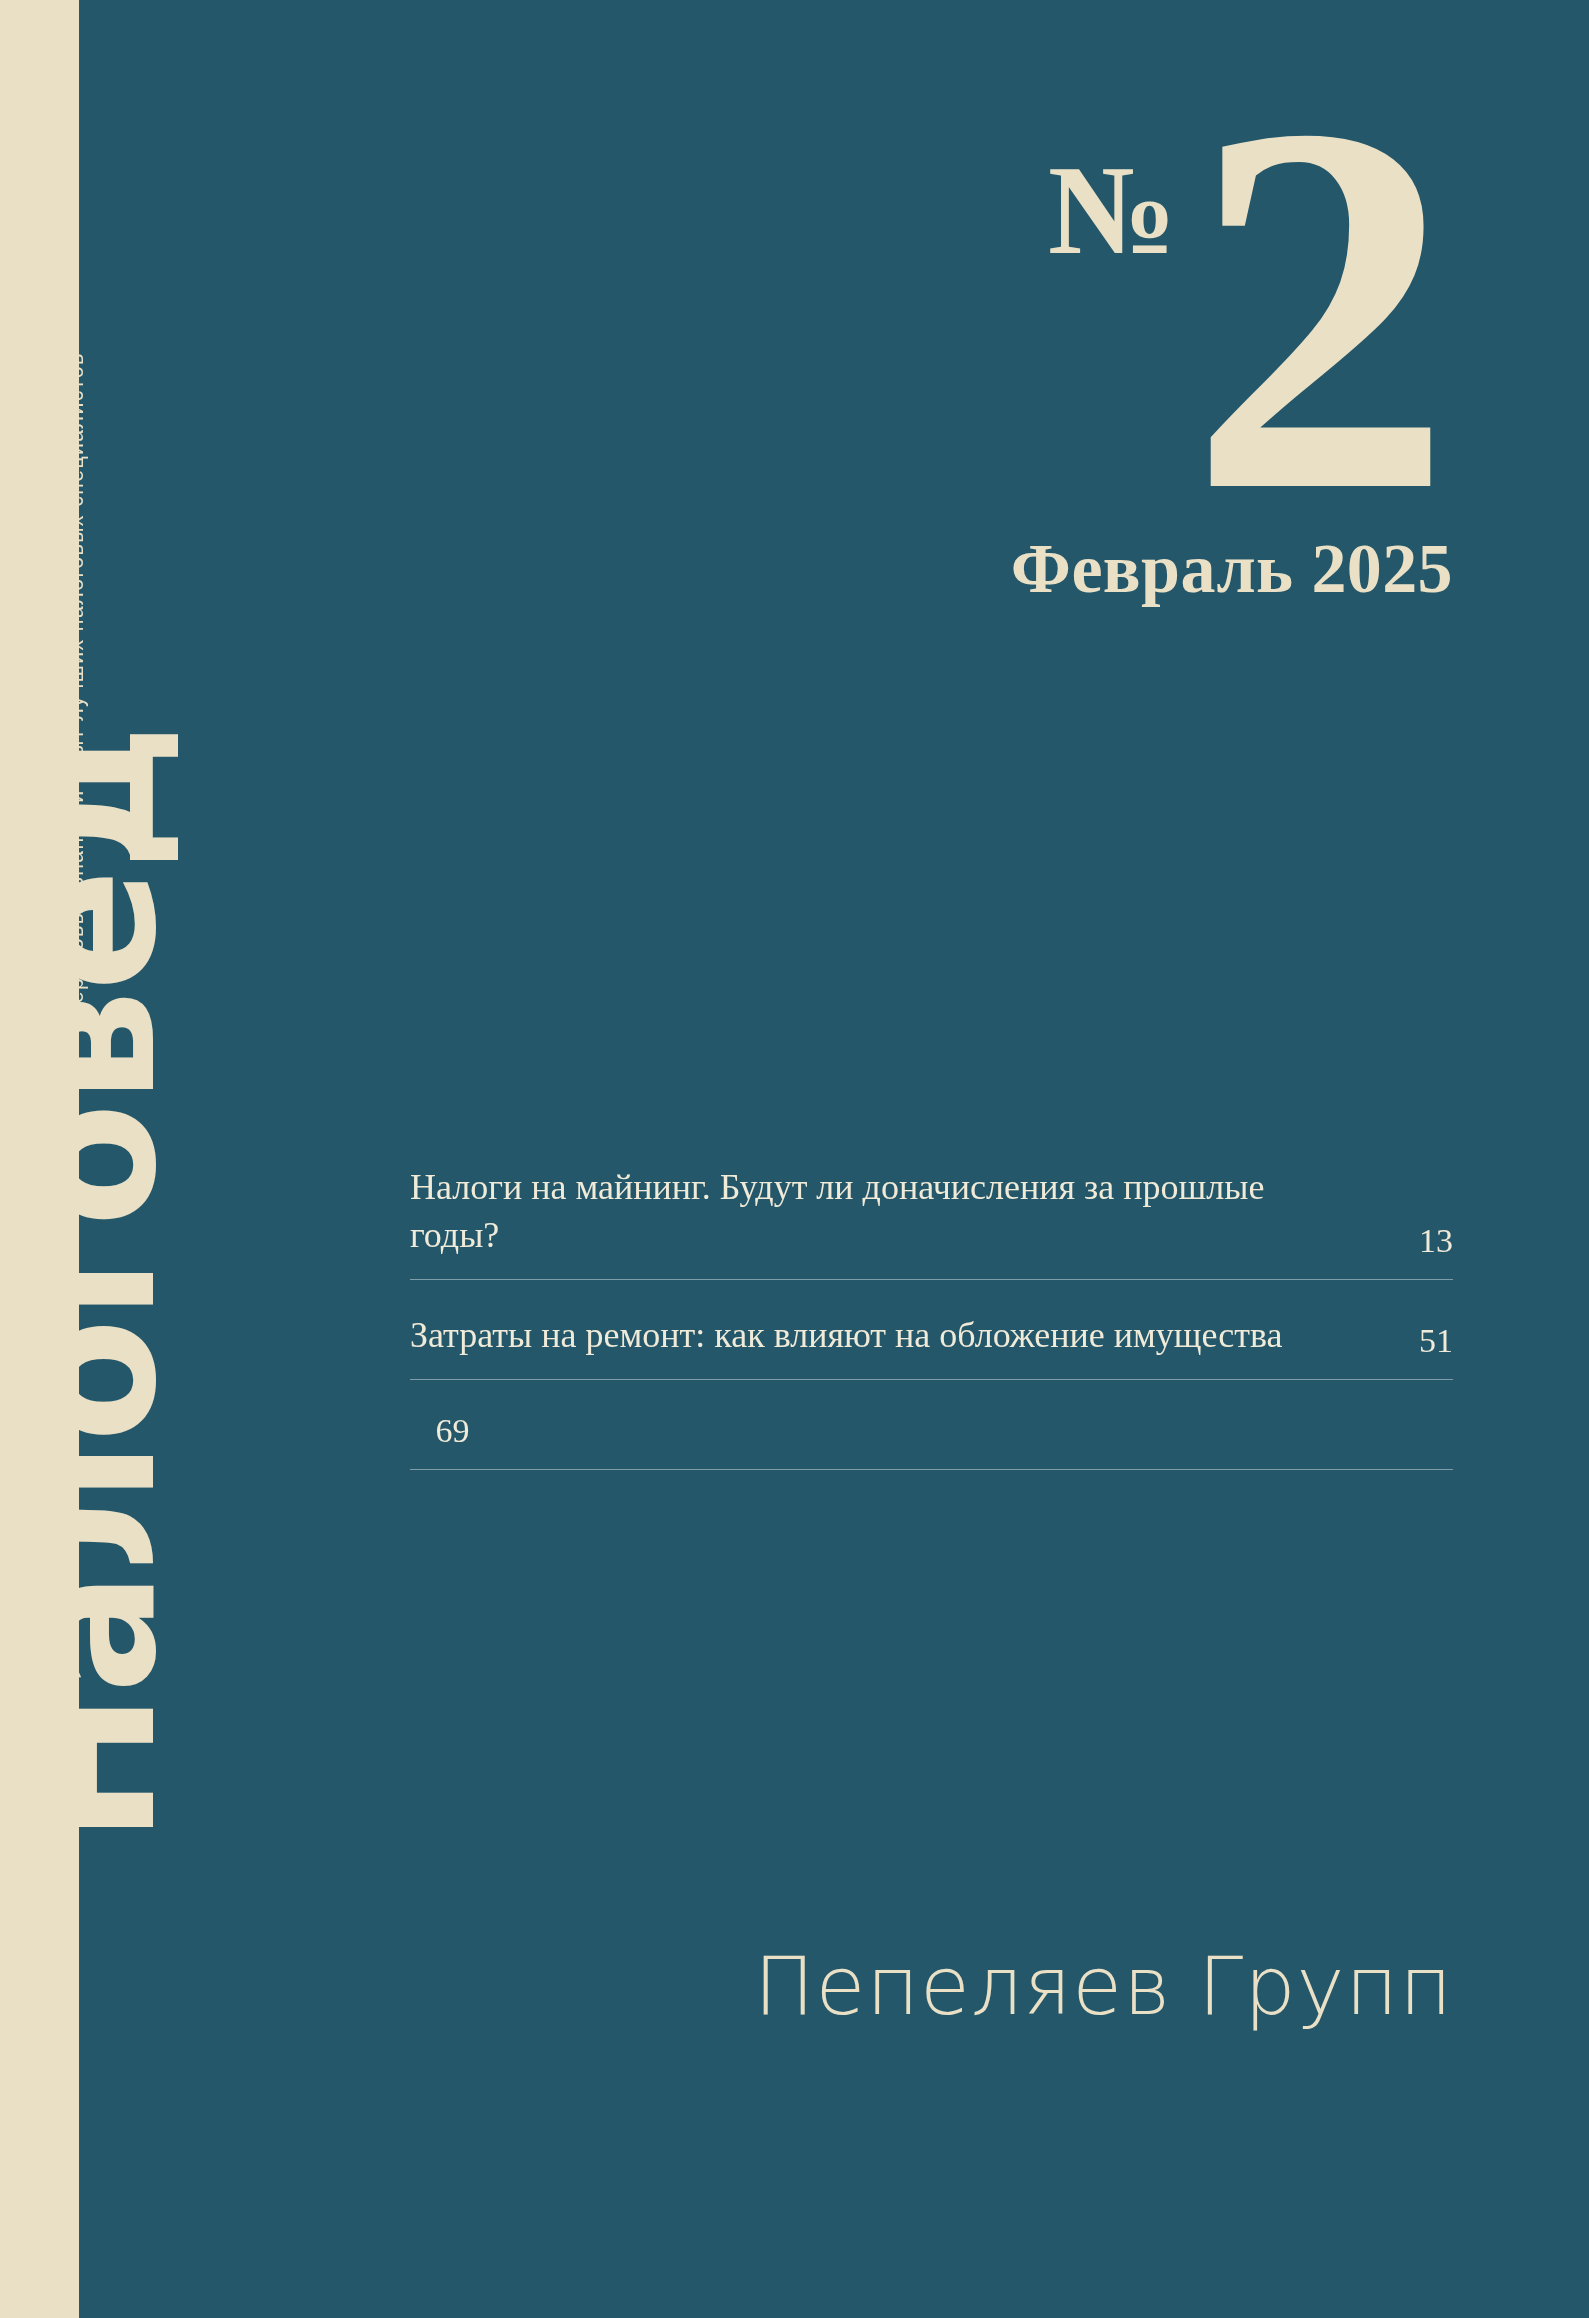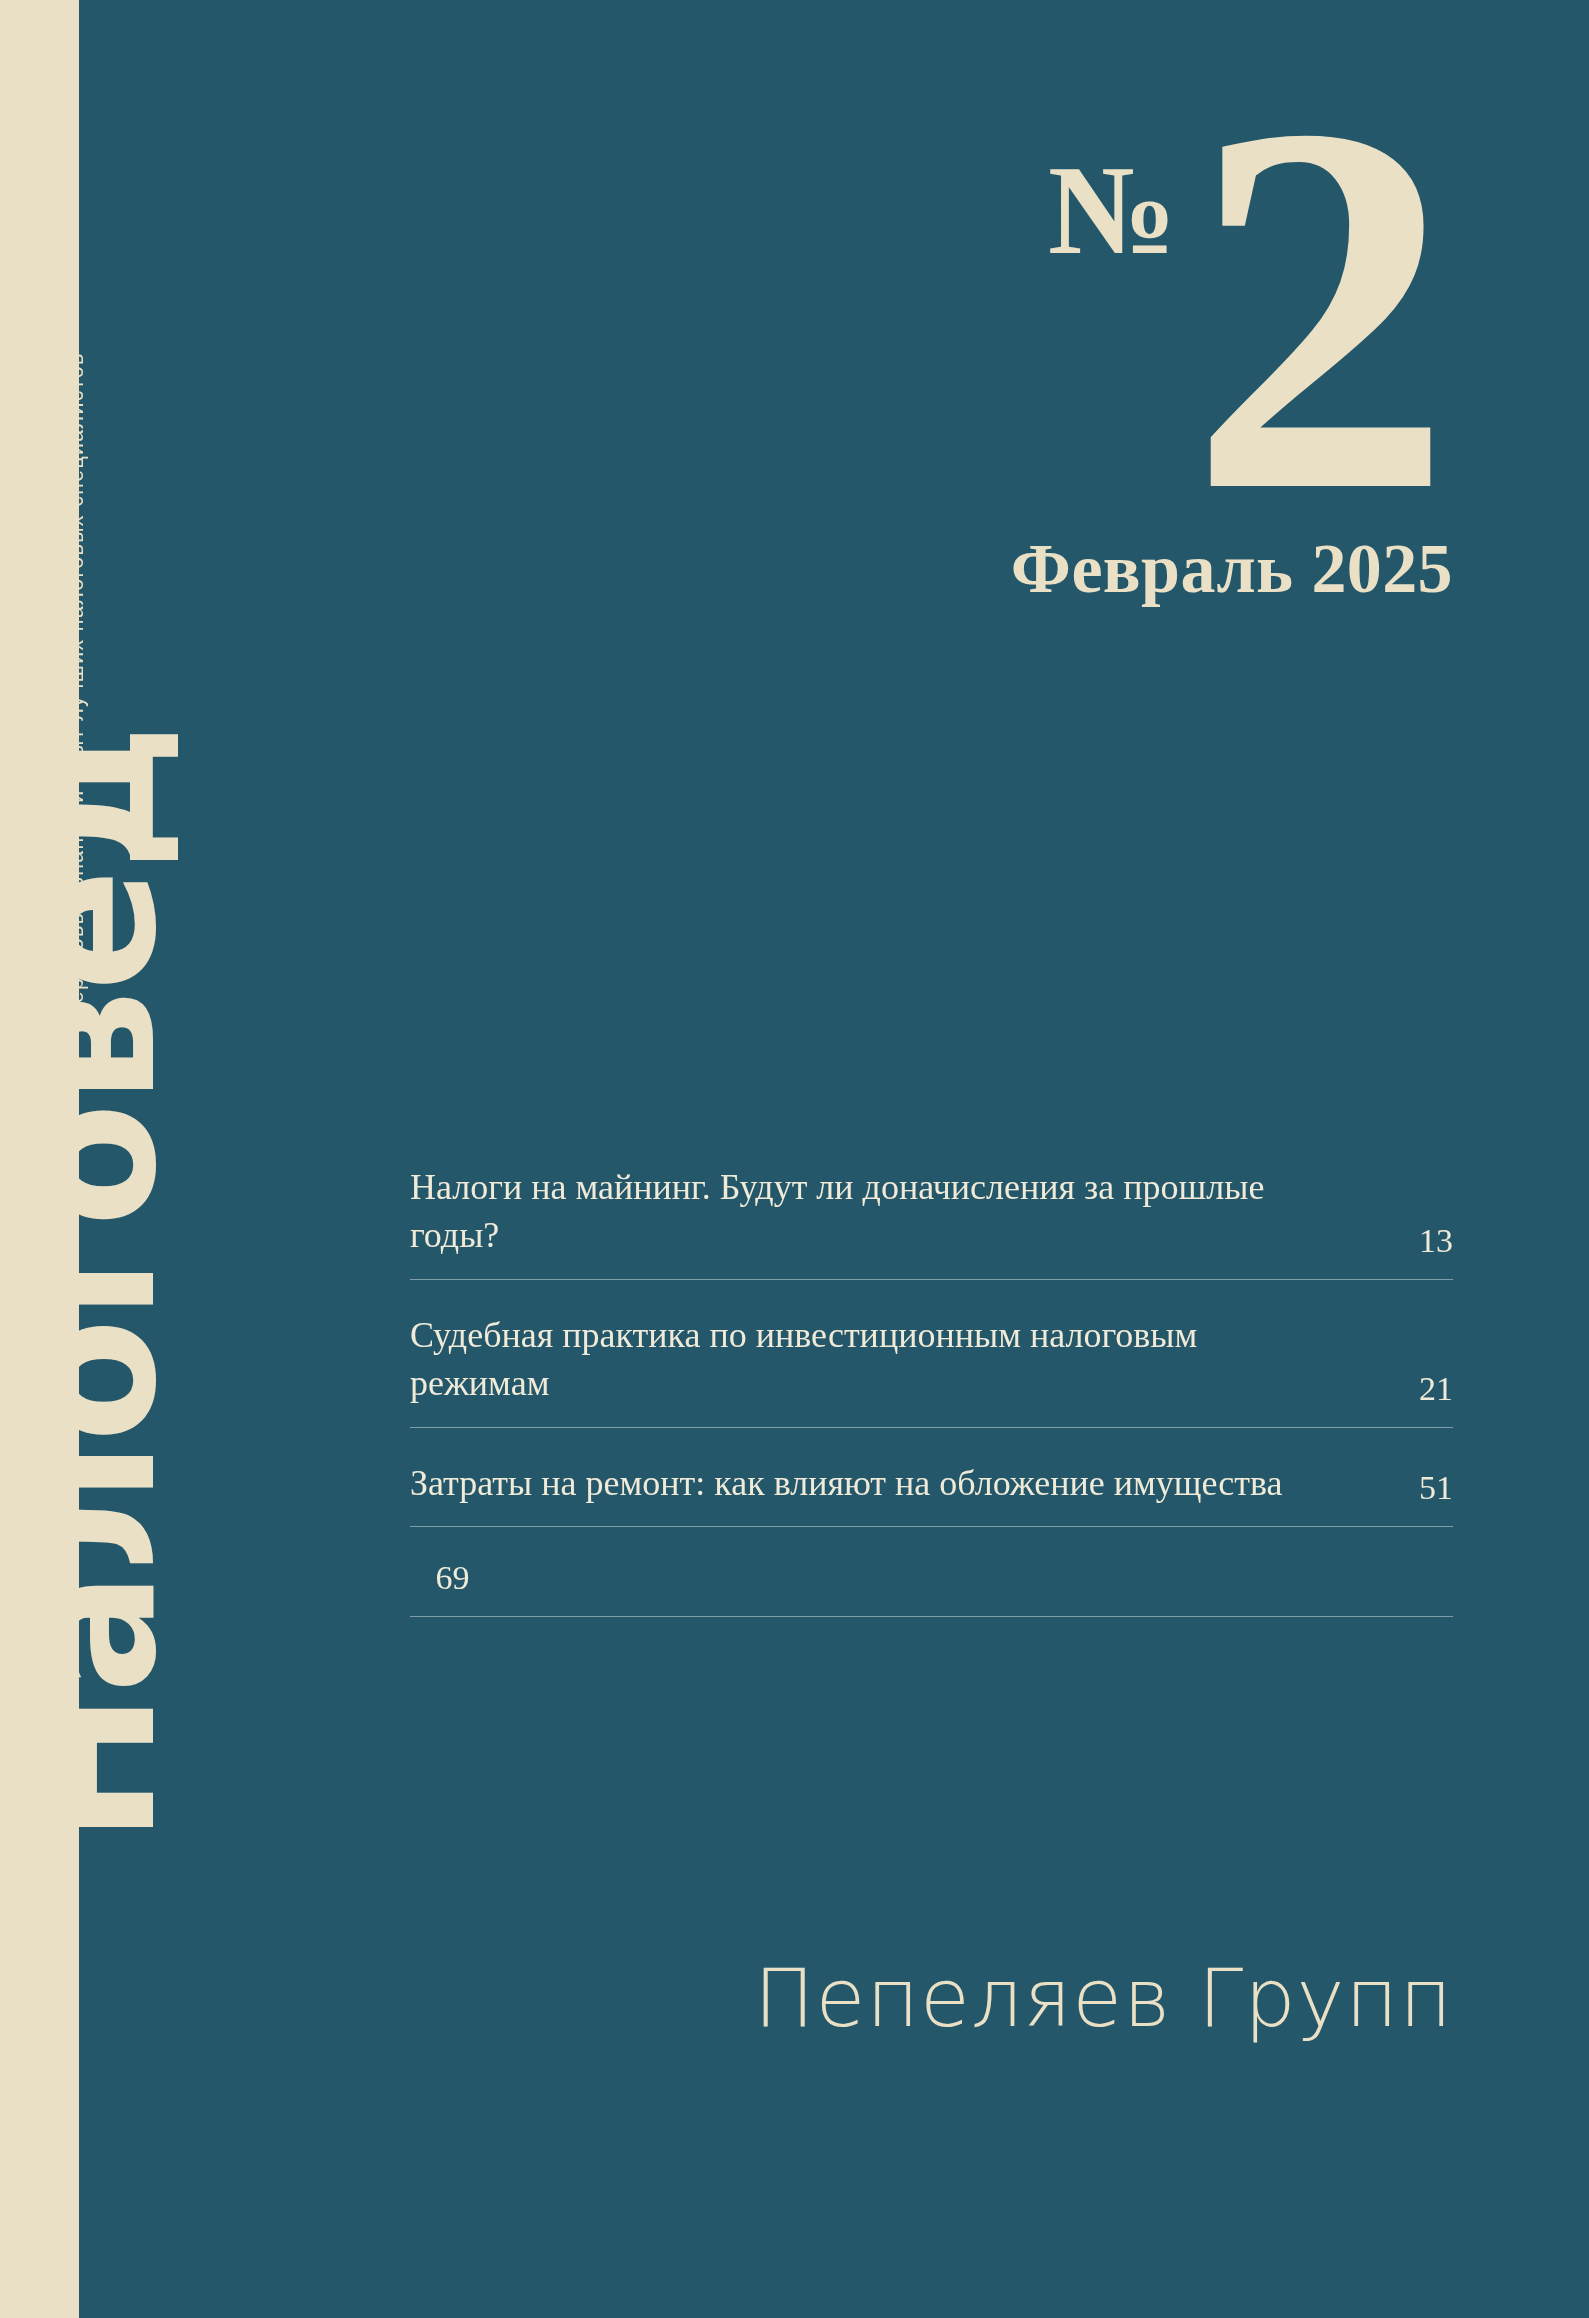--- a/index.html
+++ b/index.html
@@ -150,21 +150,20 @@
     top: 1946px;
     text-align: right;
   }
   .publisher-name {
     font-family: "DejaVu Sans", sans-serif;
     font-weight: 300;
     font-size: 81px;
     color: #e9e0c6;
     letter-spacing: 0.9px;
     line-height: 1;
-    margin-top: 12px;
   }
   .publisher-url {
     font-family: "Liberation Sans", sans-serif;
     font-size: 28px;
     letter-spacing: 2.1px;
     color: #e9e0c6;
     margin-top: 27px;
   }
 </style>
 </head>
@@ -191,26 +190,20 @@
 
   <div class="contents">
 
     <div class="toc-item">
       <div class="toc-row">
         <div class="toc-title">Налоги на майнинг. Будут ли доначисления за прошлые годы?</div>
         <div class="toc-page">13</div>
       </div>
     </div>
 
-    <div class="toc-item">
-      <div class="toc-row">
-        <div class="toc-title">Судебная практика по инвестиционным налоговым режимам</div>
-        <div class="toc-page">21</div>
-      </div>
-    </div>
 
     <div class="toc-item">
       <div class="toc-row">
         <div class="toc-title">Затраты на ремонт: как влияют на обложение имущества</div>
         <div class="toc-page">51</div>
       </div>
     </div>
 
     <div class="toc-item">
       <div class="toc-row">

